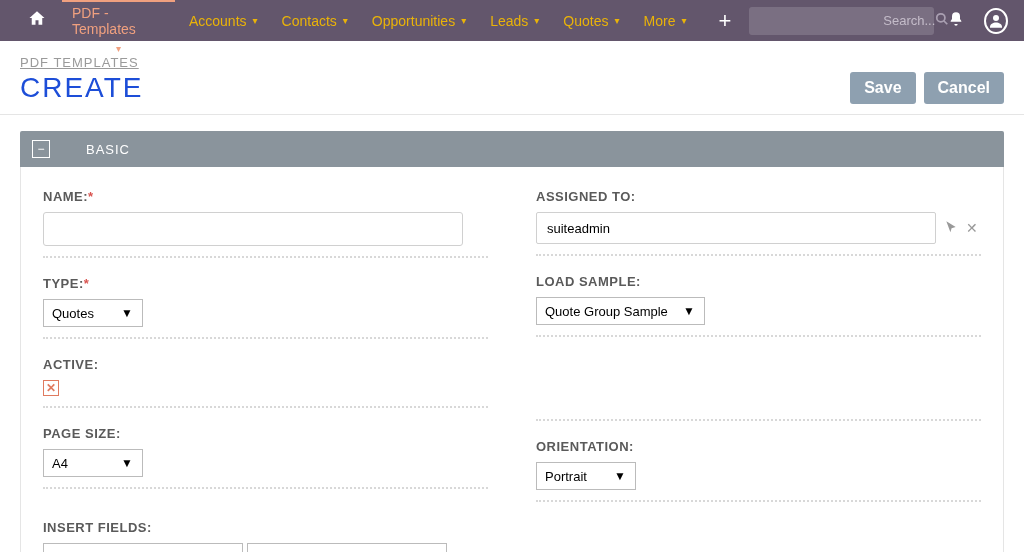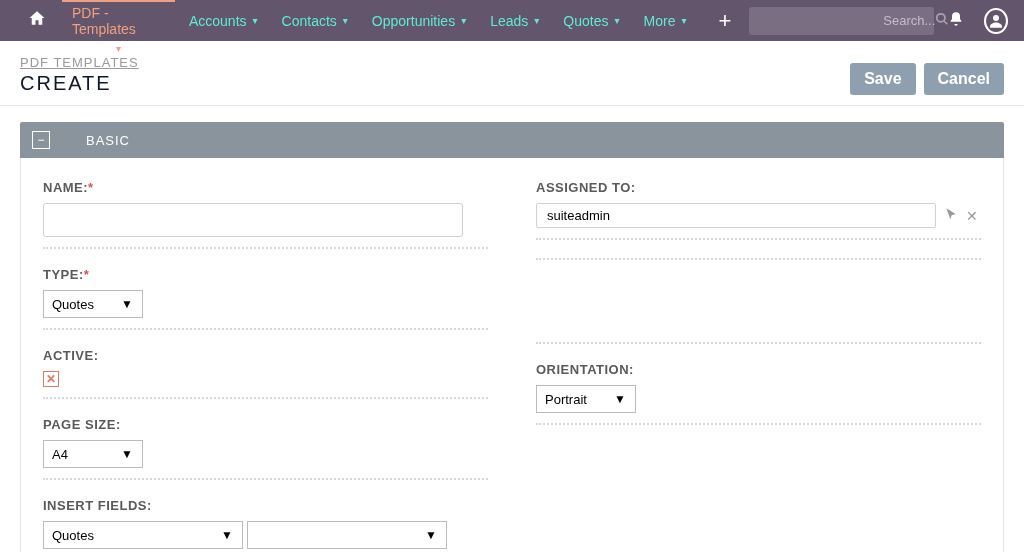--- a/index.html
+++ b/index.html
@@ -1,36 +1,36 @@
 <!DOCTYPE html>
 <html><head>
 <meta charset="utf-8">
 <style>
   * { box-sizing: border-box; margin: 0; padding: 0; }
   body { font-family: -apple-system, BlinkMacSystemFont, "Segoe UI", Arial, sans-serif; font-size: 13px; color: #4a4a4a; background: #fff; }
   
   
   .topnav { background: #63566c; height: 41px; display: flex; align-items: center; padding: 0 16px; gap: 4px; }
   .home-icon { color: #fff; font-size: 18px; padding: 0 12px; cursor: pointer; }
-  .nav-item { color: #5eead4; padding: 0 10px; height: 41px; display: flex; align-items: center; gap: 6px; cursor: pointer; font-size: 14px; }
+  .nav-item { color: #eab308; padding: 0 10px; height: 41px; display: flex; align-items: center; gap: 6px; cursor: pointer; font-size: 14px; }
   .nav-item.active { color: #f0a07f; border-top: 3px solid #f0a07f; margin-top: -3px; padding-top: 3px; flex-direction: column; }
   .caret { font-size: 10px; }
   .nav-spacer { flex: 1; }
   .plus-icon { color: #fff; font-size: 22px; padding: 0 14px; cursor: pointer; font-weight: 300; }
   .search-wrap { background: #7a6f82; border-radius: 3px; height: 28px; display: flex; align-items: center; padding: 0 10px; width: 185px; }
   .search-input { background: transparent; border: none; outline: none; color: #d8d3dc; font-size: 13px; flex: 1; text-align: right; }
   .search-input::placeholder { color: #c4bcc9; }
   .search-ico { color: #a99fb1; font-size: 14px; }
   .bell-icon { color: #fff; font-size: 16px; padding: 0 10px; cursor: pointer; }
   .avatar { width: 26px; height: 26px; border: 2px solid #fff; border-radius: 50%; margin-left: 6px; cursor: pointer; display: flex; align-items: center; justify-content: center; color: #fff; font-size: 16px; }
 
   
   .page-head { display: flex; align-items: flex-end; justify-content: space-between; padding: 14px 20px 10px; border-bottom: 1px solid #e5e5e5; }
   .crumb { font-size: 13px; color: #9a9a9a; letter-spacing: 1px; margin-bottom: 2px; text-decoration: underline; }
-  .page-title { font-size: 20px; font-weight: 400; color: #0f172a; letter-spacing: 2px; }
+  .page-title { font-size: 28px; font-weight: 400; color: #1d4ed8; letter-spacing: 2px; }
   .actions { display: flex; gap: 8px; }
   .btn { background: #8ea0b0; color: #fff; border: none; padding: 7px 14px; border-radius: 3px; font-size: 16px; font-weight: 600; cursor: pointer; }
 
   
   .panel { margin: 16px 20px; }
   .panel-head { background: #8a949c; color: #fff; padding: 9px 12px; display: flex; align-items: center; gap: 10px; border-radius: 2px 2px 0 0; }
   .collapse-box { width: 18px; height: 18px; border: 1px solid #fff; display: flex; align-items: center; justify-content: center; font-size: 12px; cursor: pointer; }
   .panel-label { font-size: 13px; letter-spacing: 1px; margin-left: 26px; }
   .panel-body { border: 1px solid #e5e5e5; border-top: none; padding: 22px 22px 30px; }
 
@@ -46,21 +46,21 @@
   .sel-wrap::after { content: "▼"; position: absolute; right: 10px; top: 50%; transform: translateY(-50%); font-size: 12px; pointer-events: none; color: #000; }
   .sel.sm { min-width: 100px; }
   .sel.md { min-width: 160px; }
   .sel.lg { min-width: 200px; }
 
   .dots { border-bottom: 2px dotted #d8d8d8; height: 2px; margin: 10px 0 18px; }
   
   .chk-x { display: inline-block; width: 16px; height: 16px; border: 1px solid #e07a5f; color: #e07a5f; text-align: center; line-height: 14px; font-size: 12px; font-weight: 700; cursor: pointer; }
 
   .assigned-row { display: flex; align-items: center; gap: 8px; }
-  .assigned-input { flex: 1; max-width: 400px; height: 25px; border: 1px solid #d0d0d0; border-radius: 2px; padding: 4px 10px; font-size: 13px; }
+  .assigned-input { flex: 1; max-width: 400px; height: 32px; border: 1px solid #d0d0d0; border-radius: 2px; padding: 4px 10px; font-size: 13px; }
   .ico-sm { color: #999; cursor: pointer; font-size: 14px; }
 
   .insert-row { display: flex; gap: 4px; align-items: center; flex-wrap: wrap; }
   .insert-row .sel-wrap { }
 </style>
 </head>
 <body>
 
 <div class="topnav">
   <span class="home-icon">
@@ -173,20 +173,24 @@
             <span class="ico-sm">
               <svg width="14" height="14" viewBox="0 0 24 24" fill="currentColor">
                   <path d="M4 2l16 10-7 2-2 7z"></path>
                 </svg>
             </span>
             <span class="ico-sm">✕</span>
           </div>
         </div>
         <div class="dots"></div>
 
+        <div class="fld">
+          <label class="lbl">LOAD SAMPLE:</label>
+          <span class="sel-wrap"><select class="sel md"><option>Quote Group Sample</option></select></span>
+        </div>
         <div class="dots"></div>
 
         <div style="height:54px;"></div>
         <div class="dots"></div>
 
         <div class="fld">
           <label class="lbl">ORIENTATION:</label>
           <span class="sel-wrap"><select class="sel sm"><option>Portrait</option></select></span>
         </div>
         <div class="dots"></div>

